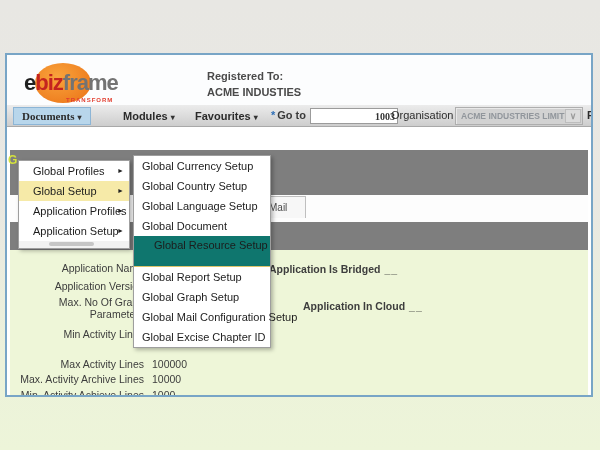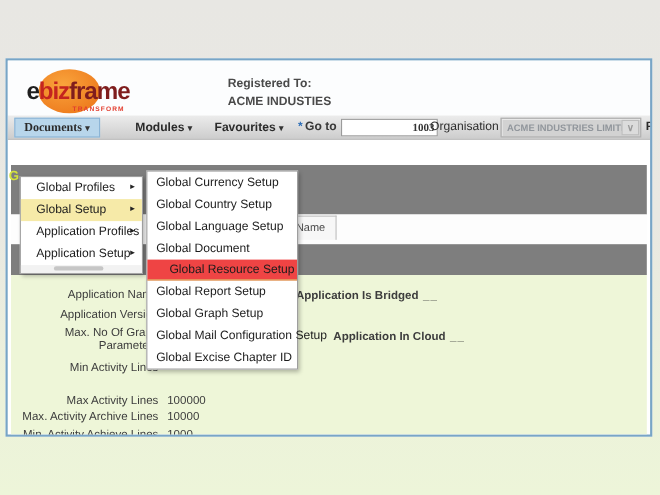--- a/index.html
+++ b/index.html
@@ -14,21 +14,21 @@
   .top-scroll-nub { position:absolute; left:15px; top:1px; width:24px; height:4px;
                     background:#c2c2c2; border-radius:2px; }
 
   
   .hdr { position:absolute; left:0; top:0; width:100%; height:50px; background:#fcfdfe; }
   .logo { position:absolute; left:12px; top:6px; width:130px; height:44px; }
   .logo-ellipse { position:absolute; left:16px; top:2px; width:56px; height:40px; border-radius:50%;
                   background:radial-gradient(ellipse at 40% 35%, #f9a43c 0%, #ee7d1f 75%); }
   .logo-text { position:absolute; left:5px; top:11px; font-size:22px; font-weight:bold;
                letter-spacing:-1px; line-height:22px; }
-  .logo-text .le { color:#1f1f1f; } .logo-text .lb { color:#c4241f; } .logo-text .lf { color:#7f1d1d; }
+  .logo-text .le { color:#1f1f1f; } .logo-text .lb { color:#c4241f; } .logo-text .lf { color:#737373; }
   .logo-tag { position:absolute; left:47px; top:36px; font-size:6px; font-weight:bold;
               color:#e23d2e; letter-spacing:1px; }
   .reg { position:absolute; left:200px; top:13px; font-size:11px; font-weight:bold;
          color:#4a4a4a; line-height:16px; }
 
   
   .menubar { position:absolute; left:0; top:50px; width:100%; height:22px;
              background:linear-gradient(#ececec,#cdcdcd); border-bottom:1px solid #a9a9a9;
              font-size:11px; font-weight:bold; color:#2b2b2b; }
   .mitem { position:absolute; top:2px; height:18px; line-height:18px; padding:0 8px; cursor:pointer; }
@@ -72,21 +72,21 @@
             color:#1c1c1c; cursor:pointer; white-space:nowrap; }
   .dditem .arrow { position:absolute; right:5px; top:0; font-size:7px; color:#222; }
   .dditem.hl { background:#f6eaa8; }
   .dd-scroll { height:7px; background:#f2f2f2; position:relative; }
   .dd-thumb { position:absolute; left:30px; top:1px; width:45px; height:4px; background:#c6c6c6; border-radius:2px; }
 
   .subpanel { position:absolute; left:126px; top:100px; width:138px; background:#fff;
               border:1px solid #9e9e9e; box-shadow:2px 2px 4px rgba(0,0,0,.28); z-index:11; }
   .subitem { height:20px; line-height:20px; padding-left:8px; font-size:11px; color:#1c1c1c;
              cursor:pointer; white-space:nowrap; }
-  .subitem.hl { background:#ef4444; border-bottom:1px solid #dcc36b; height:19px; line-height:19px;padding-left:20px; }
+  .subitem.hl { background:#0f766e; border-bottom:1px solid #dcc36b; height:31px; line-height:19px;padding-left:20px; }
 </style>
 </head>
 <body>
 
 <div class="stage">
   <div class="window">
     <div class="top-scroll-nub"></div>
 
     <div class="hdr">
       <div class="logo">
@@ -110,21 +110,21 @@
       <div class="org-dd">
         <div class="org-dd-text">ACME INDUSTRIES LIMITED</div>
         <div class="org-dd-btn">∨</div>
       </div>
       <div class="right-partial">P</div>
     </div>
 
     <div class="band1"></div>
     <div class="g-tab">G</div>
     <div class="type-row">
-      <div class="type-tab">Name</div>
+      <div class="type-tab">Mail</div>
     </div>
     <div class="band2"></div>
 
     <div class="formarea">
       <div class="frow" style="top:12px;">
         <div class="flabel">Application Name</div>
         <div class="fvalue"></div>
       </div>
       <div class="frow" style="top:30px;">
         <div class="flabel">Application Version</div>

